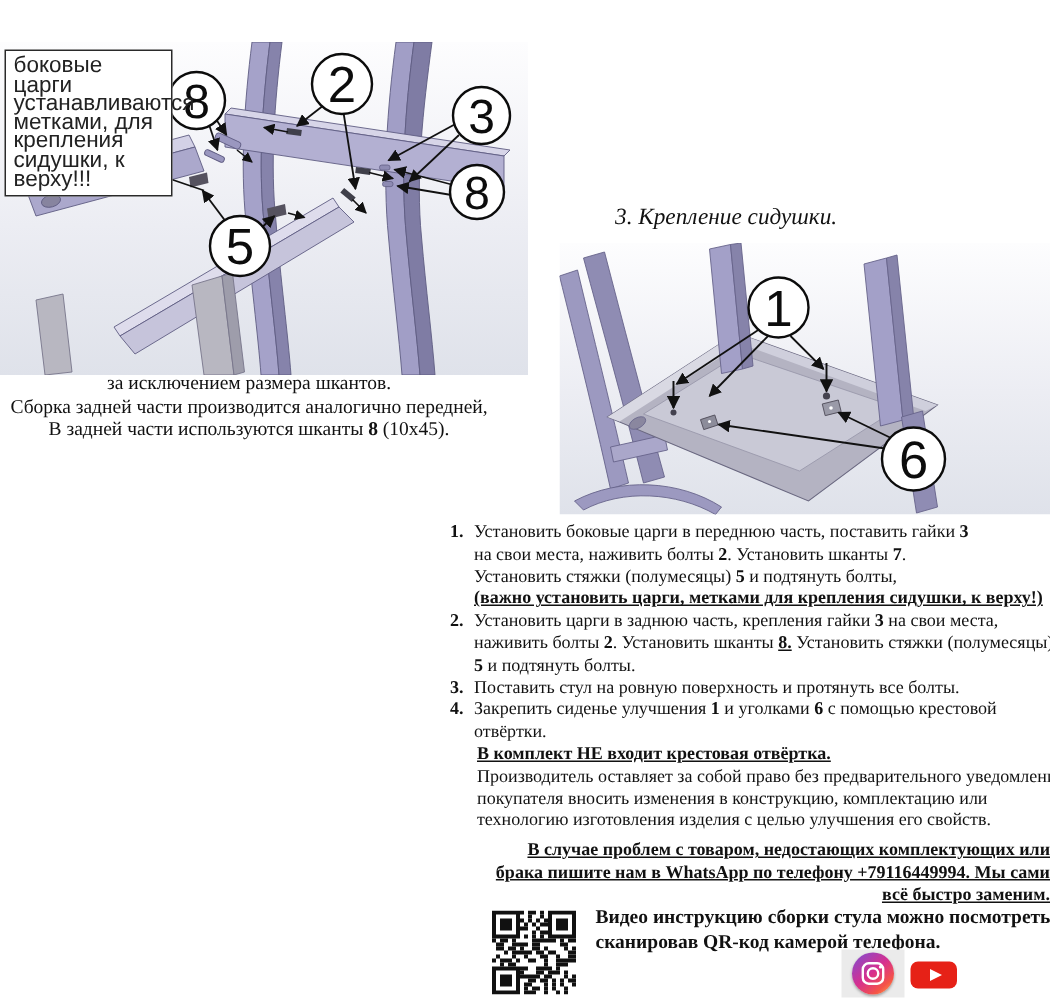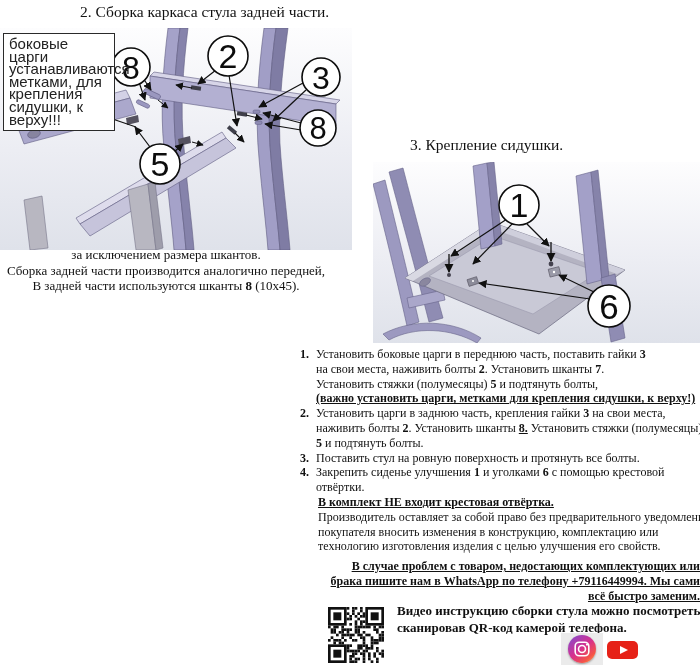--- a/index.html
+++ b/index.html
@@ -1,21 +1,21 @@
 <!DOCTYPE html>
 <html><head>
 <meta charset="utf-8">
 <style>
   * { margin:0; padding:0; box-sizing:border-box; }
   html,body { width:700px; height:666px; background:#fff; overflow:hidden; }
   .page { position:relative; width:700px; height:666px; background:#fff;
           font-family:"Liberation Serif", serif; color:#111; }
 
   .s2-title { position:absolute; left:80px; top:3px; font-size:15.5px; white-space:nowrap; }
-  .s3-title { position:absolute; left:410px; top:136px; font-size:15.5px; white-space:nowrap; }
+  .s3-title { position:absolute; left:410px; top:136px; font-size:15.5px; white-space:nowrap;font-style:italic; }
 
   .diagram { position:absolute; }
   .diagram-back { left:0; top:28px; width:352px; height:222px; }
   .diagram-seat { left:373px; top:162px; width:327px; height:181px; }
   .diagram svg { display:block; }
 
   .callout-box { position:absolute; left:3px; top:5px; width:112px; min-height:74px;
     background:#fff; border:1.6px solid #2a2a2a; padding:4px 3px 4px 5px;
     font-family:"Liberation Sans", sans-serif; font-size:15px; line-height:12.6px; color:#222; }
 
@@ -47,21 +47,20 @@
   .yt-play { width:0; height:0; border-left:8px solid #fff;
     border-top:4.5px solid transparent; border-bottom:4.5px solid transparent; margin-left:2px; }
 
   .callout-digit { font-family:"Liberation Sans", sans-serif; fill:#0c0c0c; }
 </style>
 </head>
 <body>
 
 <div class="page">
 
-  <div class="s2-title">2.  Сборка каркаса стула задней части.</div>
 
   <div class="diagram diagram-back">
     <svg width="352" height="222" viewBox="0 0 352 222">
       <defs>
         <linearGradient id="bg1" x1="0" y1="0" x2="0" y2="1">
           <stop offset="0" stop-color="#fdfdfe"></stop>
             <stop offset="0.55" stop-color="#ecedf3"></stop>
             <stop offset="1" stop-color="#dfe2ea"></stop>
         </linearGradient>
         <marker id="ah" viewBox="0 0 10 10" refX="9" refY="5" markerWidth="7" markerHeight="7" orient="auto-start-reverse">

